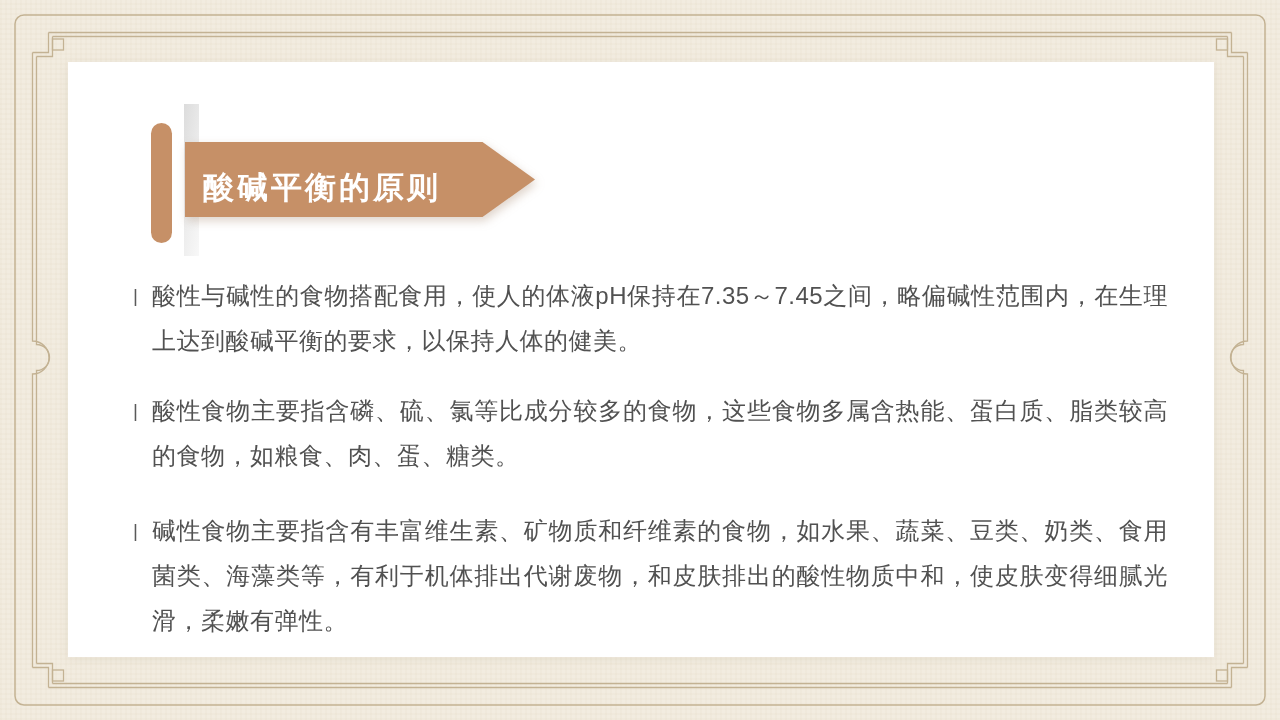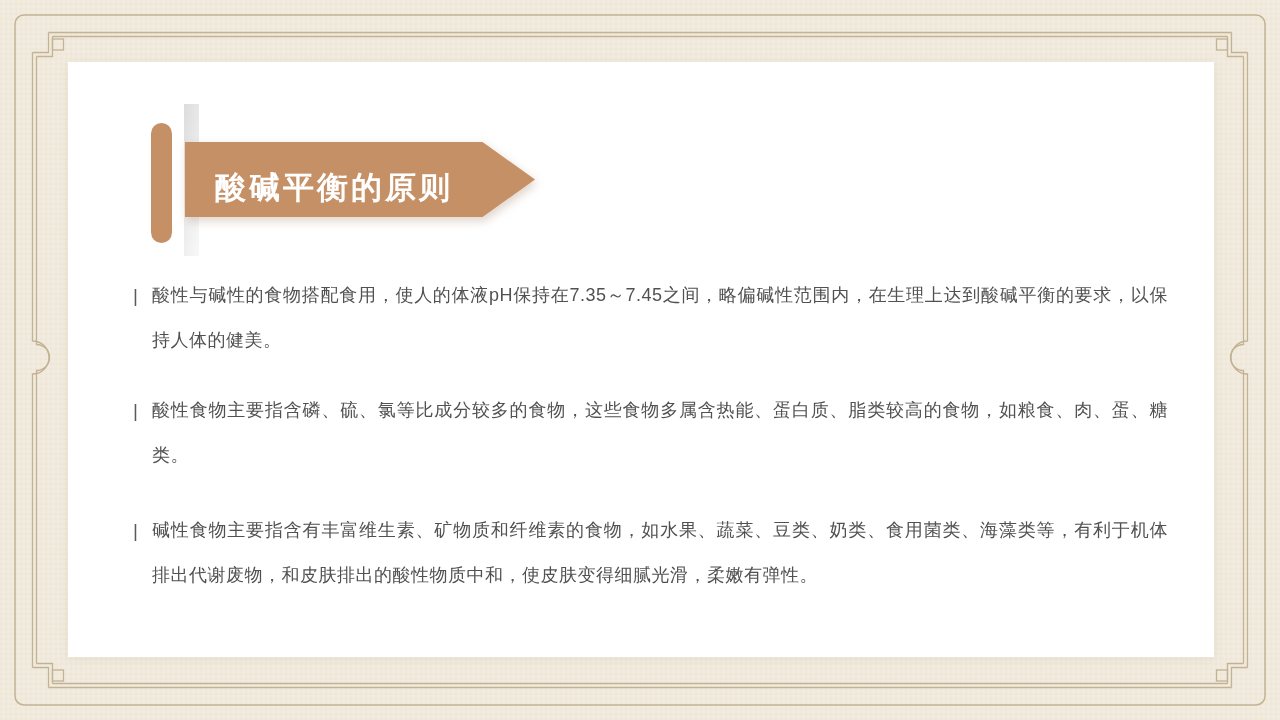--- a/index.html
+++ b/index.html
@@ -46,37 +46,37 @@
   }
   .arrow-shape{
     width:100%;height:100%;
     background:var(--accent);
     clip-path:polygon(0 0, 85% 0, 100% 50%, 85% 100%, 0 100%);
     display:flex;align-items:center;
   }
   .slide-title{
     color:var(--title-text);
     font-size:31px;font-weight:bold;letter-spacing:3px;
-    padding-left:30px;white-space:nowrap;margin-top:16px;
+    padding-left:18px;white-space:nowrap;margin-top:16px;
   }
 
   .bullets{
     position:absolute;left:133px;top:273px;width:1035px;z-index:2;
   }
   .bullet{display:flex;align-items:flex-start;}
   .bullet:nth-child(1){margin-bottom:25px;}
   .bullet:nth-child(2){margin-bottom:30px;}
   .bullet-marker{
     flex:0 0 19px;width:19px;
     color:#5a5a5a;font-size:19px;line-height:45px;
   }
   .bullet-text{
     flex:1;
     color:var(--body-text);
-    font-size:18px;line-height:45px;
+    font-size:24px;line-height:45px;
     text-align:justify;
     letter-spacing:0.5px;
   }
 </style>
 </head>
 <body>
 
 <svg class="frame" width="1280" height="720" viewBox="0 0 1280 720" aria-hidden="true">
   <defs>
     <g id="corner-ornament">

